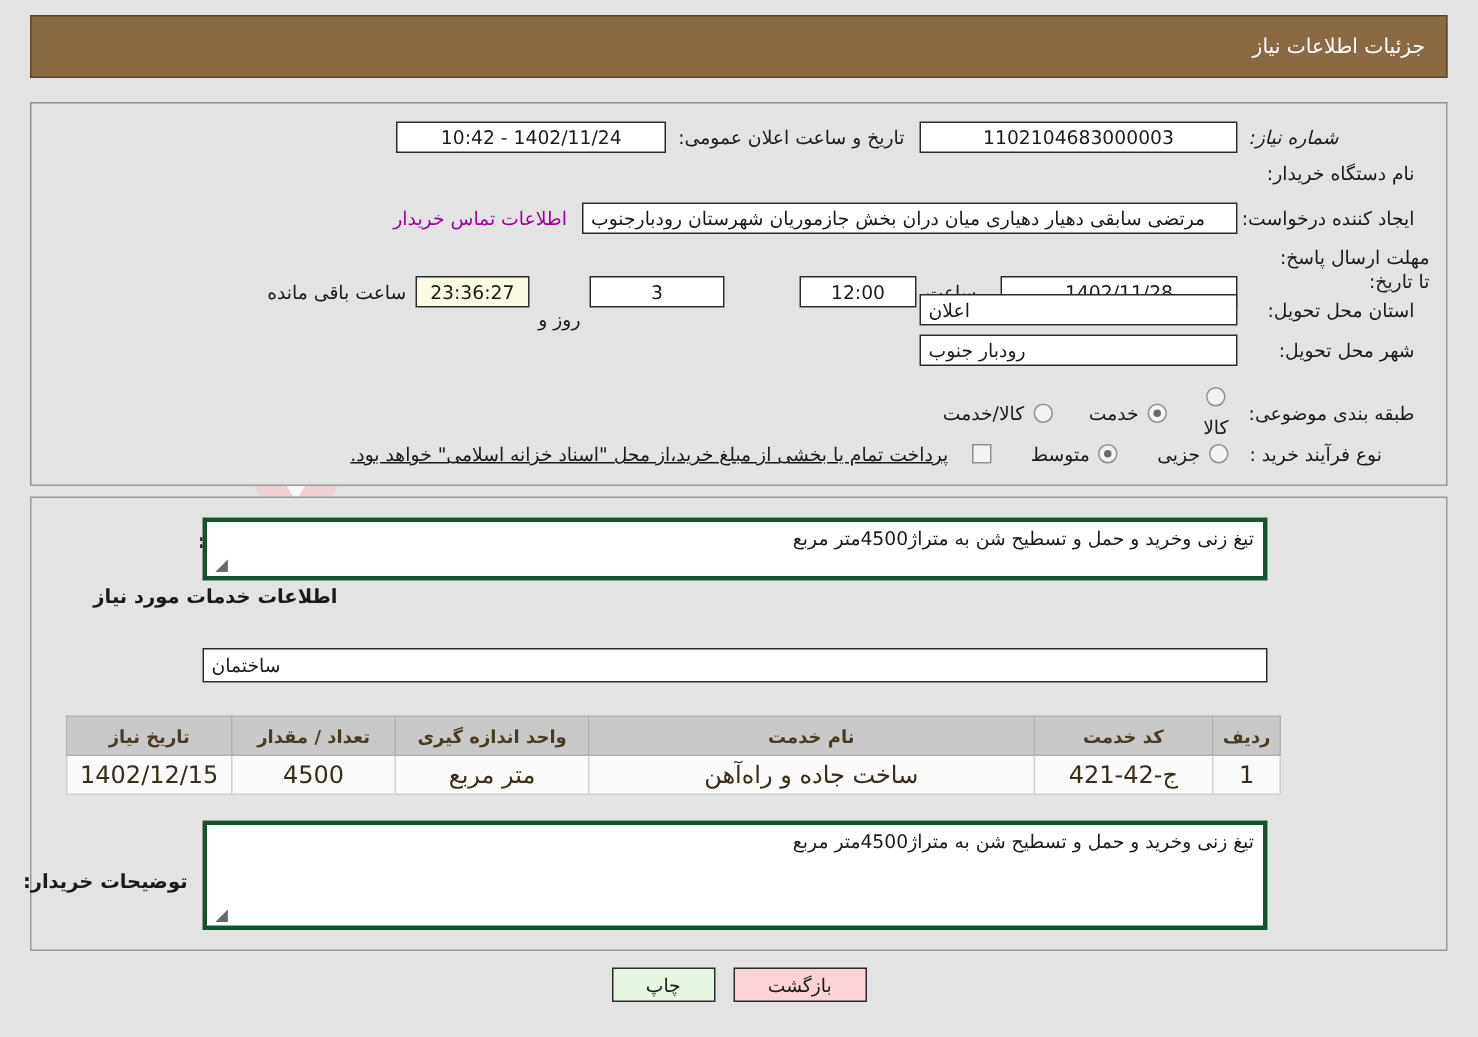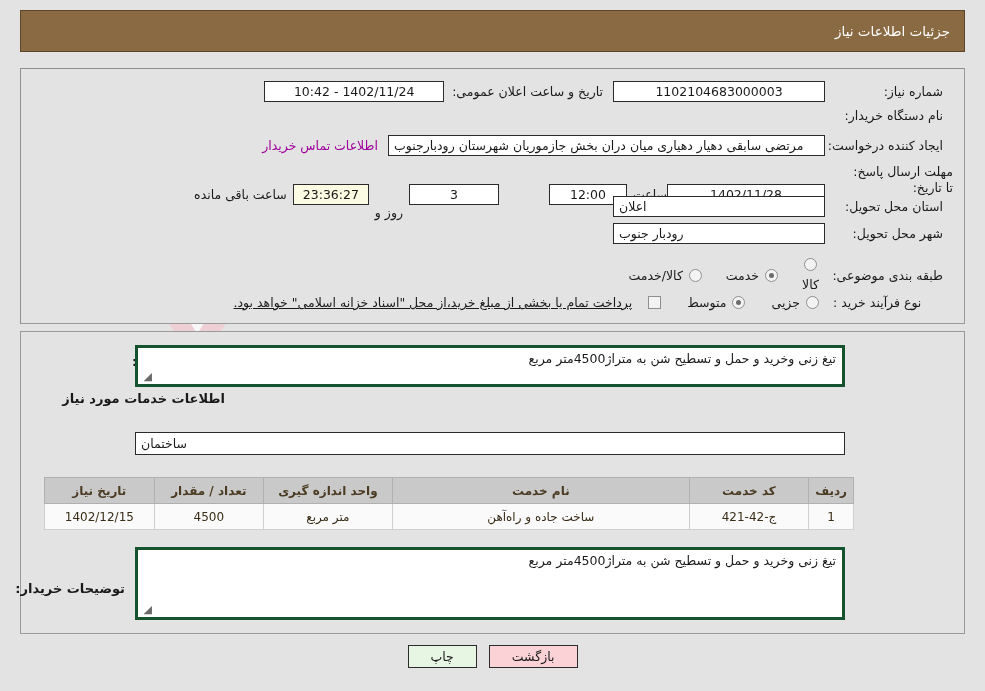--- a/index.html
+++ b/index.html
@@ -193,21 +193,21 @@
     font-size: 12px;
     font-weight: bold;
     height: 26px;
     padding: 0 6px;
     text-align: center;
   }
   #svc-table td {
     background: #fafafa;
     border: 1px solid #cfcfcf;
     color: #3a2d18;
-    font-size: 12px;
+    font-size: 16px;
     height: 26px;
     padding: 0 6px;
     text-align: center;
   }
 
   
   .btnbar {
     position: absolute;
     left: 0; top: 645px; width: 985px;
     display: flex; justify-content: center; gap: 12px;
@@ -236,21 +236,21 @@
   </div>
 </div>
 
 <div class="page-header">
   <span>جزئیات اطلاعات نیاز</span>
 </div>
 
 <div class="panel" id="panel-top"></div>
 
 <div class="frow" style="right:42px; top:81px; z-index:20;">
-  <span class="lbl" style="width:110px; text-align:right;">شماره نیاز:</span>
+  <span class="lbl" style="width:110px; text-align:left;font-style:italic;">شماره نیاز:</span>
   <span class="fld center" style="width:212px; margin-right:8px;">1102104683000003</span>
 </div>
 <div class="frow" style="right:382px; top:81px; z-index:20;">
   <span class="lbl">تاریخ و ساعت اعلان عمومی:</span>
   <span class="fld center" style="width:180px; margin-right:8px;">1402/11/24 - 10:42</span>
 </div>
 
 <div class="frow" style="right:42px; top:108px; z-index:20;">
   <span class="lbl" style="width:110px; text-align:right;">نام دستگاه خریدار:</span>
 </div>
@@ -259,21 +259,21 @@
   <span class="lbl" style="width:110px; text-align:right;">ایجاد کننده درخواست:</span>
   <span class="fld right" style="width:437px; margin-right:8px;">مرتضی سابقی دهیار دهیاری میان دران بخش جازموریان شهرستان رودبارجنوب</span>
   <span class="link" style="margin-right:10px;">اطلاعات تماس خریدار</span>
 </div>
 
 <div class="frow" style="right:32px; top:164px; z-index:20; align-items:flex-start;">
   <span class="lbl" style="width:110px; text-align:right; line-height:16px; white-space:normal;">مهلت ارسال پاسخ: تا تاریخ:</span>
 </div>
 <div class="frow" style="right:160px; top:169px; z-index:20;">
   <span class="fld center" style="width:158px;">1402/11/28</span>
-  <span class="plain" style="margin-right:0;">ساعت</span>
+  <span class="plain" style="margin-right:16px;">ساعت</span>
   <span class="fld center" style="width:78px; margin-right:6px;">12:00</span>
   <span class="fld center" style="width:90px; margin-right:50px;">3</span>
   <span class="plain" style="margin-right:6px;margin-top:36px;">روز و</span>
   <span class="fld-yellow" style="width:76px; margin-right:6px;">23:36:27</span>
   <span class="plain" style="margin-right:6px;">ساعت باقی مانده</span>
 </div>
 
 <div class="frow" style="right:42px; top:196px; z-index:20;">
   <span class="lbl" style="width:110px; text-align:right;">استان محل تحویل:</span>
   <span class="fld right" style="width:212px; margin-right:8px;">اعلان</span>

